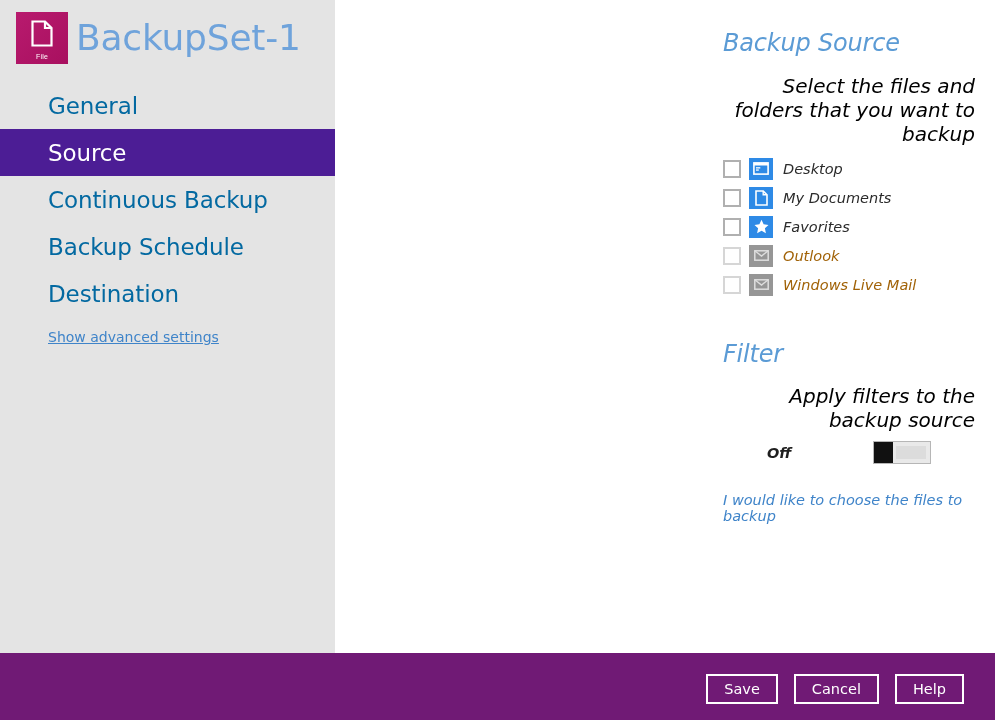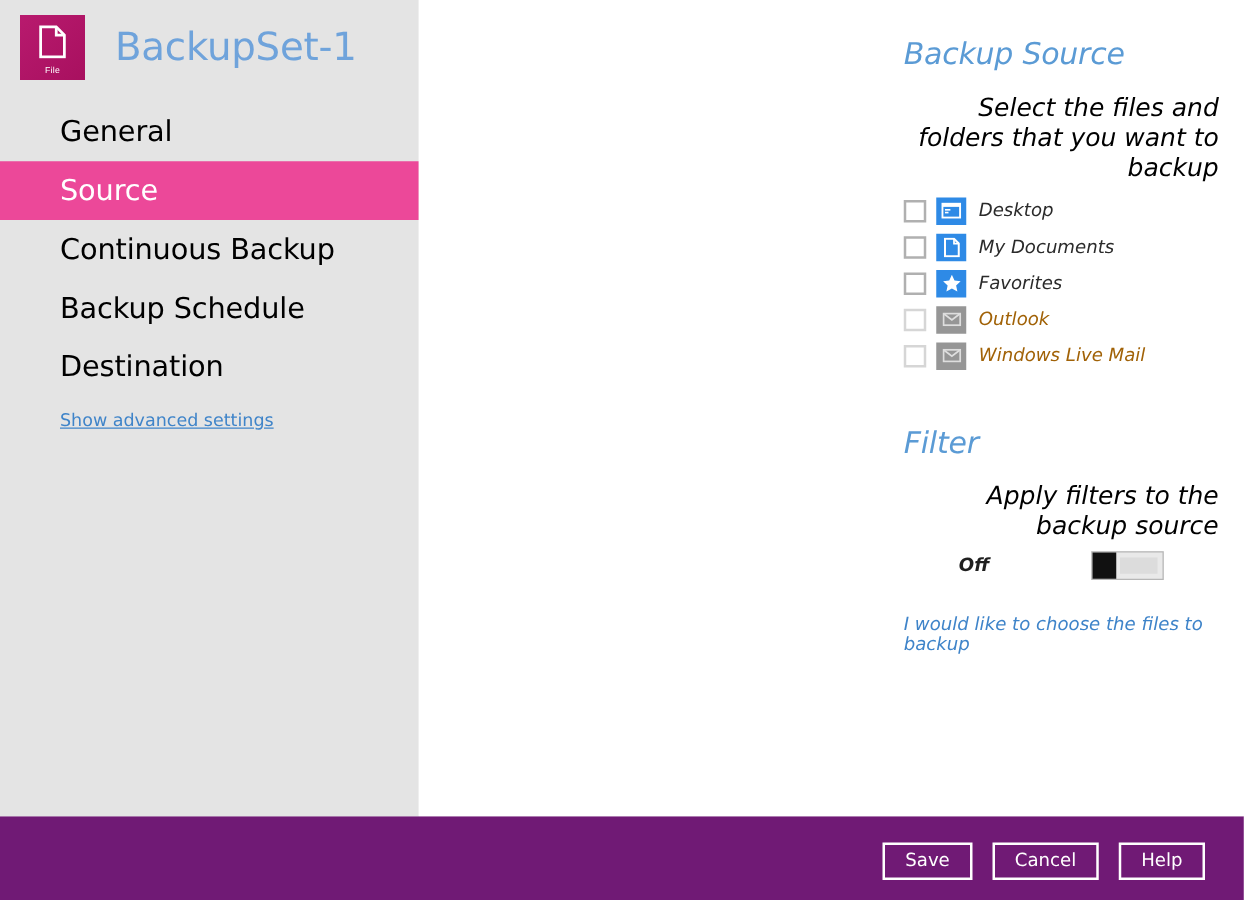--- a/index.html
+++ b/index.html
@@ -67,47 +67,47 @@
     right: 0;
     bottom: 4px;
     text-align: center;
     color: #ffffff;
     font-size: 7px;
     letter-spacing: .2px;
     font-family: "Liberation Sans", sans-serif;
   }
 
   #brand-title {
-    margin-left: 24px;
-    font-size: 31px;
+    margin-left: 8px;
+    font-size: 36px;
     color: #6fa3db;
     font-weight: 400;
     font-family: "DejaVu Sans", "Liberation Sans", sans-serif;
     letter-spacing: -0.2px;
     line-height: 1;
     white-space: nowrap;
   }
 
   #nav {
     margin-top: 22px;
   }
   .nav-item {
     height: 47px;
     display: flex;
     align-items: center;
     padding-left: 48px;
     font-size: 23px;
-    color: #000000;
+    color: #0369a1;
     font-family: "DejaVu Sans", "Liberation Sans", sans-serif;
     font-weight: 400;
     cursor: default;
     letter-spacing: -0.1px;
   }
   .nav-item.selected {
-    background: #ec4899;
+    background: #4c1d95;
     color: #ffffff;
   }
 
   #advanced-link {
     padding-left: 48px;
     margin-top: 12px;
     font-size: 14px;
     color: #3f84c9;
     font-family: "DejaVu Sans", "Liberation Sans", sans-serif;
     cursor: pointer;

